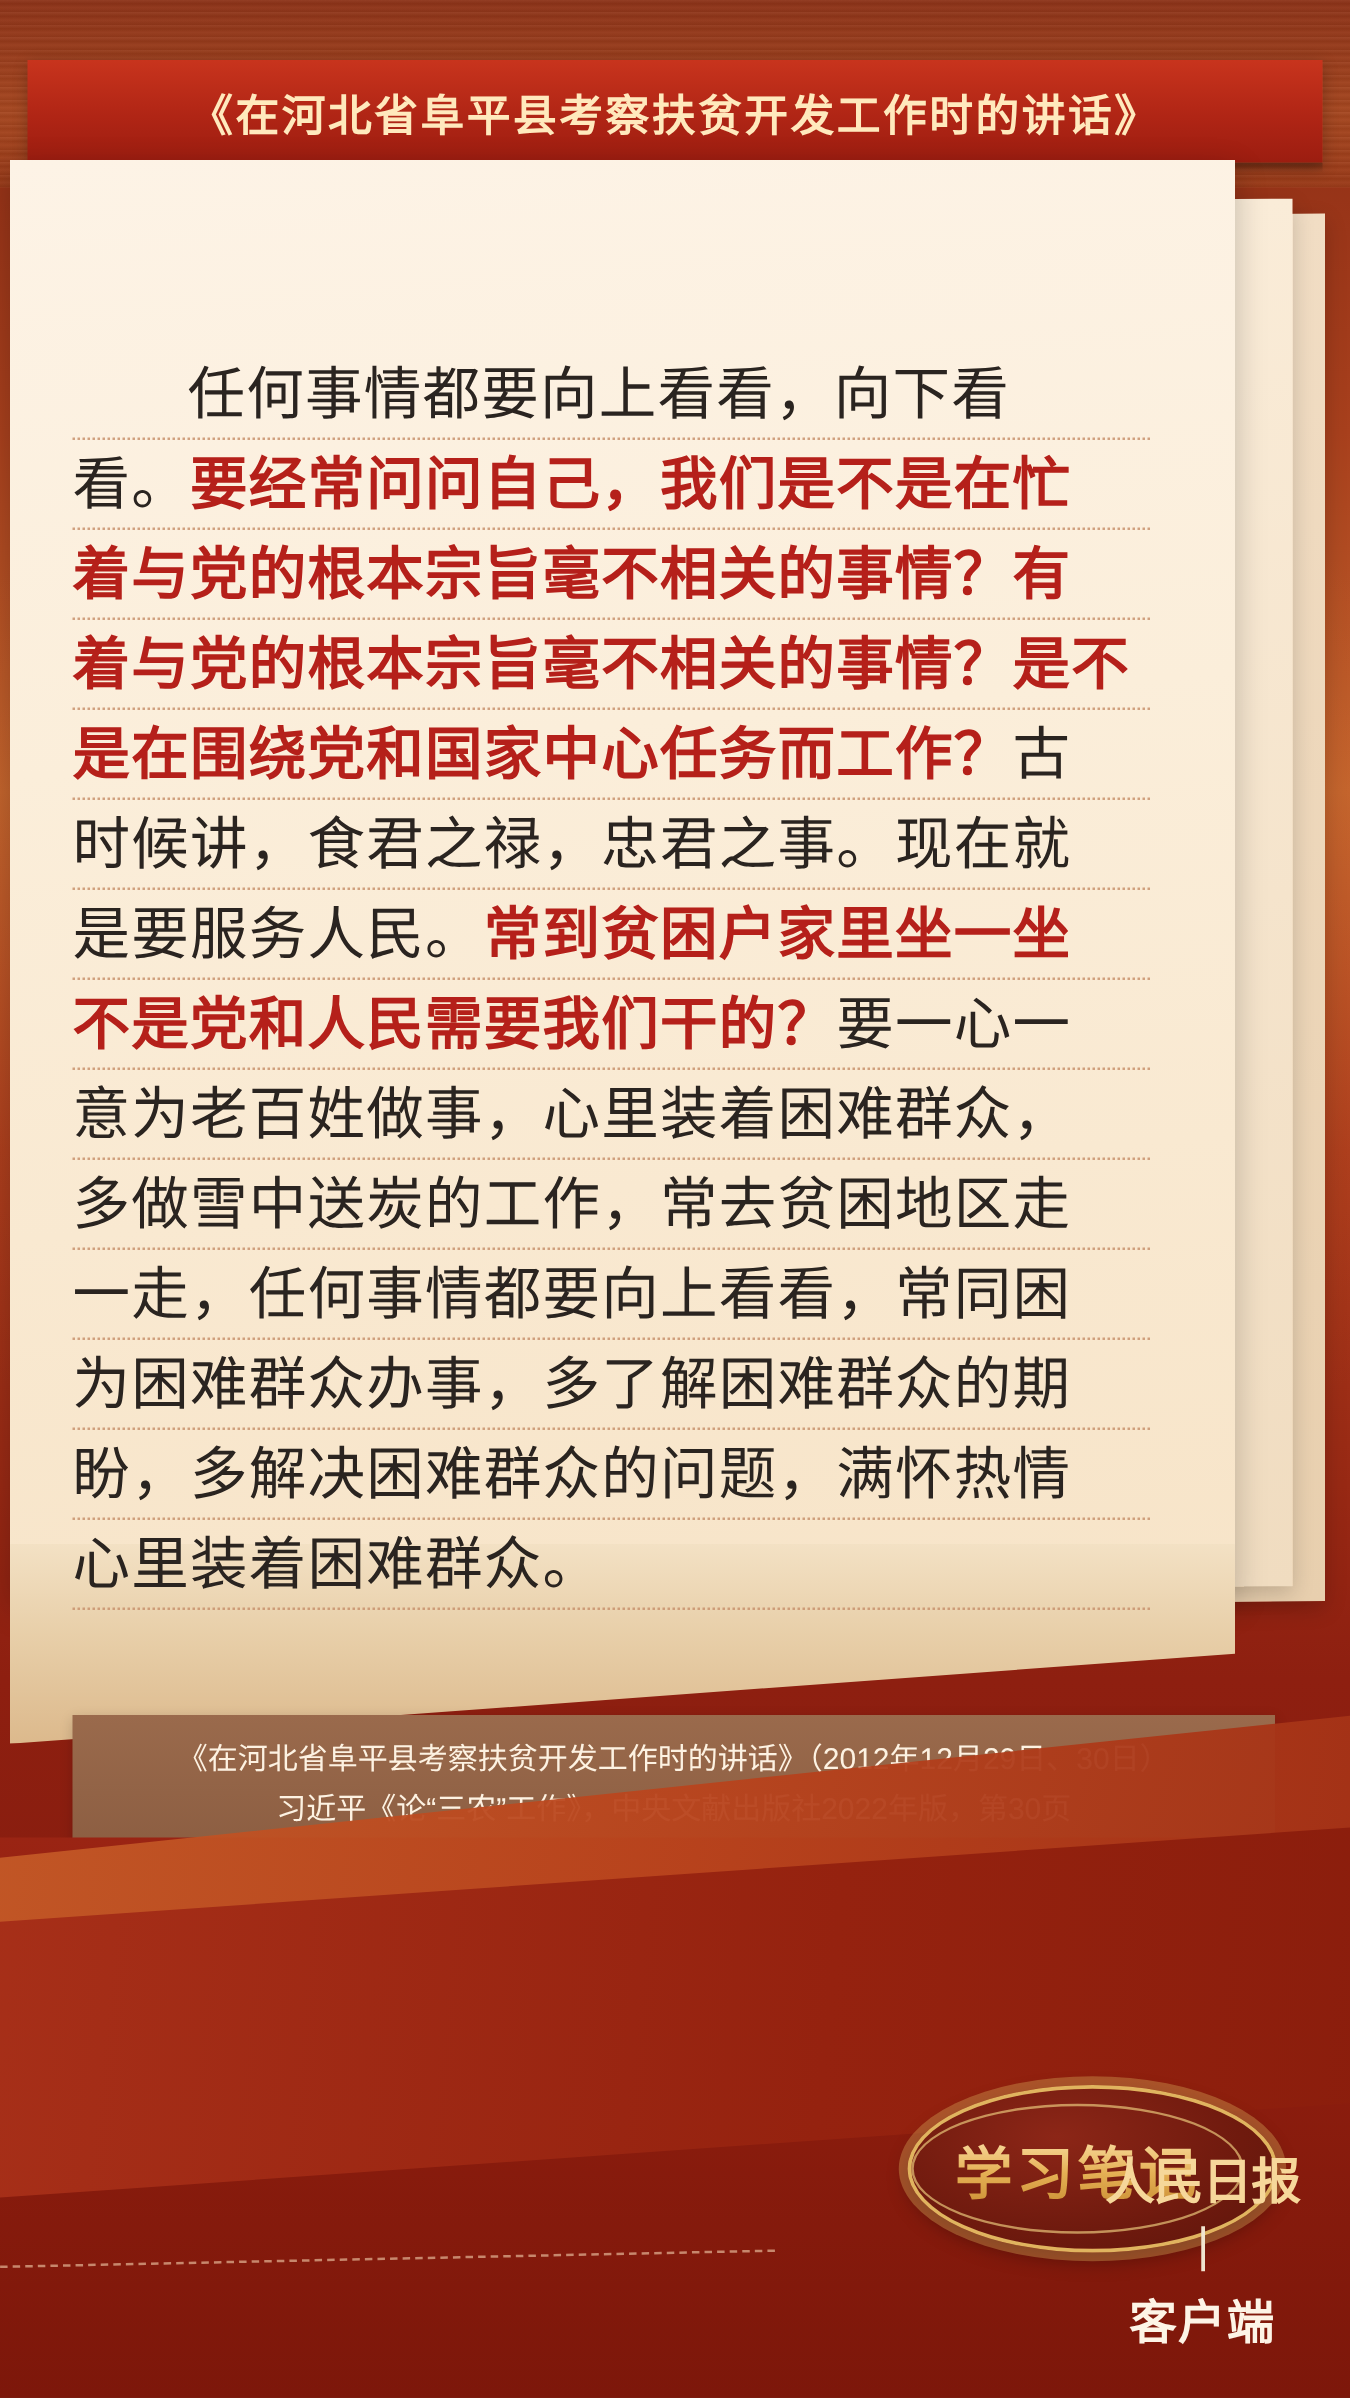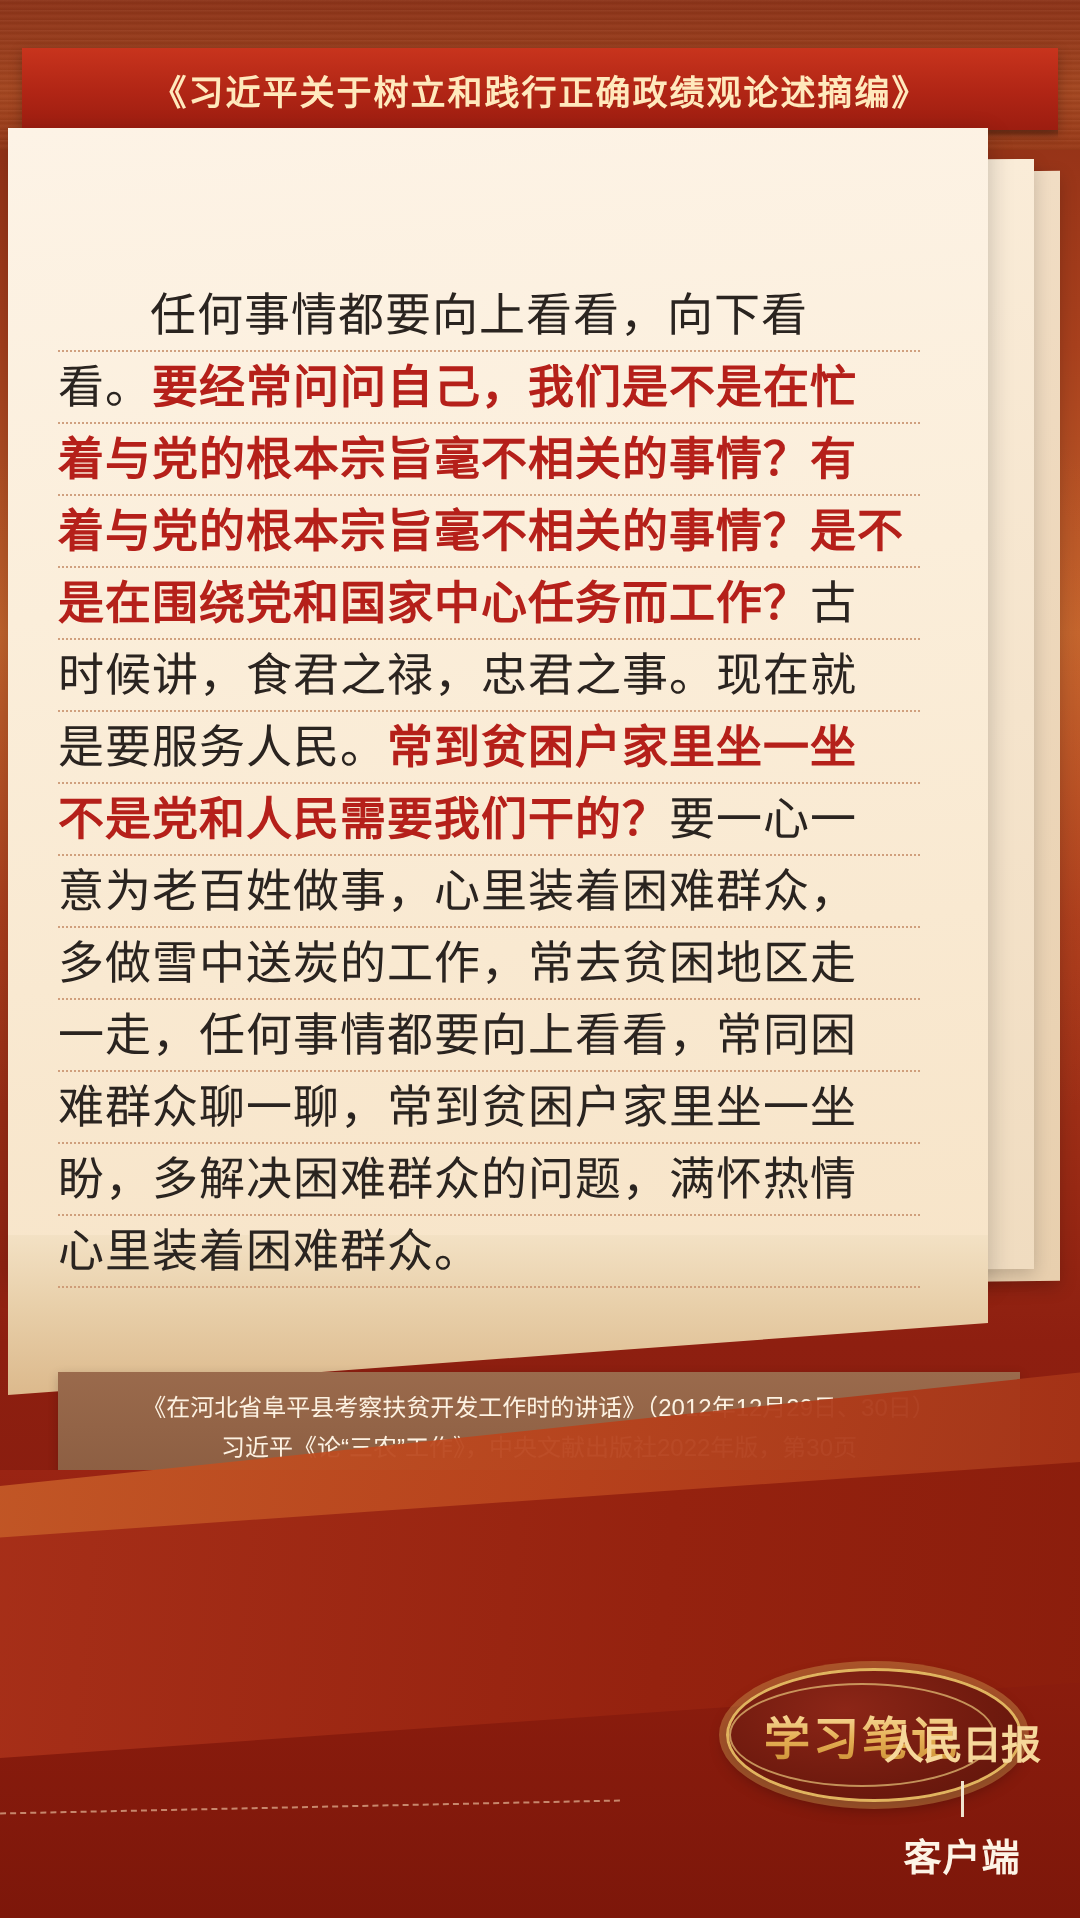--- a/index.html
+++ b/index.html
@@ -268,41 +268,41 @@
 </style>
 </head>
 <body>
 
 <div class="poster">
 
   <div class="wood-top"></div>
   <div class="glow"></div>
 
   <div class="banner">
-    <div class="banner-title">《习近平关于树立和践行正确政绩观论述摘编》</div>
+    <div class="banner-title">《在河北省阜平县考察扶贫开发工作时的讲话》</div>
   </div>
 
   <div class="paper-back2"></div>
   <div class="paper-back1"></div>
   <div class="paper"></div>
   <div class="paper-fold"></div>
 
   <div class="quote" id="quote-block">
       <div class="line indent"><span>任何事情都要向上看看，向下看</span></div>
       <div class="line"><span>看。</span><span class="hl">要经常问问自己，我们是不是在忙</span></div>
       <div class="line"><span class="hl">着与党的根本宗旨毫不相关的事情？有</span></div>
       <div class="line"><span class="hl">着与党的根本宗旨毫不相关的事情？是不</span></div>
       <div class="line"><span class="hl">是在围绕党和国家中心任务而工作？</span><span>古</span></div>
       <div class="line"><span>时候讲，食君之禄，忠君之事。现在就</span></div>
       <div class="line"><span>是要服务人民。</span><span class="hl">常到贫困户家里坐一坐</span></div>
       <div class="line"><span class="hl">不是党和人民需要我们干的？</span><span>要一心一</span></div>
       <div class="line"><span>意为老百姓做事，心里装着困难群众，</span></div>
       <div class="line"><span>多做雪中送炭的工作，常去贫困地区走</span></div>
       <div class="line"><span>一走，任何事情都要向上看看，常同困</span></div>
-      <div class="line"><span>难群众聊一聊，常到贫困户家里坐一坐</span></div>
+      <div class="line"><span>为困难群众办事，多了解困难群众的期</span></div>
       <div class="line"><span>盼，多解决困难群众的问题，满怀热情</span></div>
       <div class="line"><span>心里装着困难群众。</span></div>
     </div>
 
   <div class="source">
     <div>《在河北省阜平县考察扶贫开发工作时的讲话》（2012年12月29日、30日）</div>
     <div>习近平《论“三农”工作》，中央文献出版社2022年版，第30页</div>
   </div>
 
   <div class="lower"></div>

